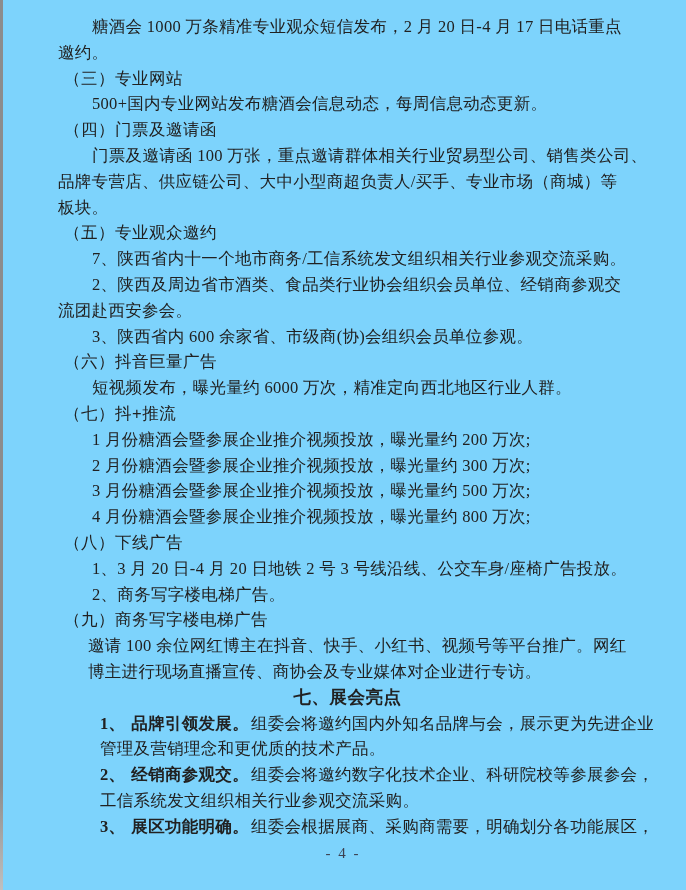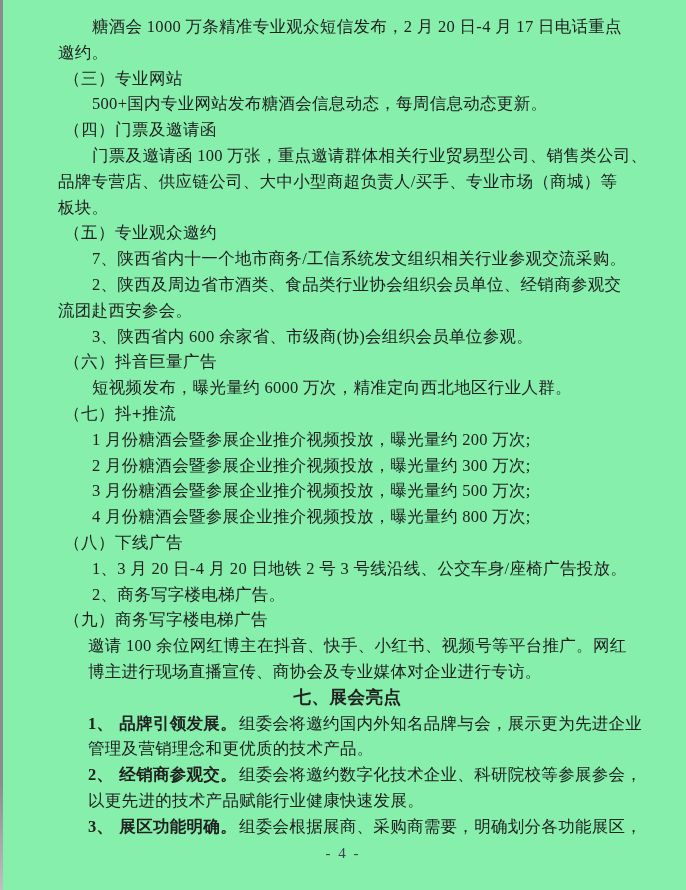--- a/index.html
+++ b/index.html
@@ -1,20 +1,20 @@
 <!DOCTYPE html>
 <html><head>
 <meta charset="utf-8">
 <style>
   html, body { margin: 0; padding: 0; background: #ffffff; }
   .page {
     position: relative;
     width: 686px;
     height: 890px;
-    background: #86efac;
+    background: #7dd3fc;
     overflow: hidden;
     font-family: "Liberation Serif", "DejaVu Serif", serif;
     font-size: 16.5px;
     color: #212121;
   }
   .edge-strip {
     position: absolute;
     left: 0; top: 0;
     width: 3px; height: 890px;
     background: linear-gradient(180deg, #8c8c8c 0%, #8c8c8c 88%, #bfbfbf 100%);
@@ -40,21 +40,21 @@
   }
   .chap-hd {
     font-family: "Liberation Sans", "DejaVu Sans", sans-serif;
     font-weight: 700;
     font-size: 17.5px;
     margin-left: 4px;
     letter-spacing: 0.5px;
     text-align: center;
   }
   .blk { margin-left: 30px; }
-  .item { margin-left: 30px; }
+  .item { margin-left: 42px; }
   .item .num {
     font-weight: 700;
     margin-right: 6px;
   }
   .item .lbl {
     font-family: "Liberation Sans", "DejaVu Sans", sans-serif;
     font-weight: 700;
     margin-right: 2px;
   }
   .footer {
@@ -113,21 +113,21 @@
     <div class="line chap-hd">七、展会亮点</div>
 
     <div class="line item">
       <span class="num">1、</span><span class="lbl">品牌引领发展。</span><span>组委会将邀约国内外知名品牌与会，展示更为先进企业</span>
     </div>
     <div class="line item">管理及营销理念和更优质的技术产品。</div>
 
     <div class="line item">
       <span class="num">2、</span><span class="lbl">经销商参观交。</span><span>组委会将邀约数字化技术企业、科研院校等参展参会，</span>
     </div>
-    <div class="line item">以更先进的技术产品赋能行业健康快速发展。</div>
+    <div class="line item">工信系统发文组织相关行业参观交流采购。</div>
 
     <div class="line item">
       <span class="num">3、</span><span class="lbl">展区功能明确。</span><span>组委会根据展商、采购商需要，明确划分各功能展区，</span>
     </div>
   </div>
 
   <div class="footer">- 4 -</div>
 </div>
 
 </body></html>

